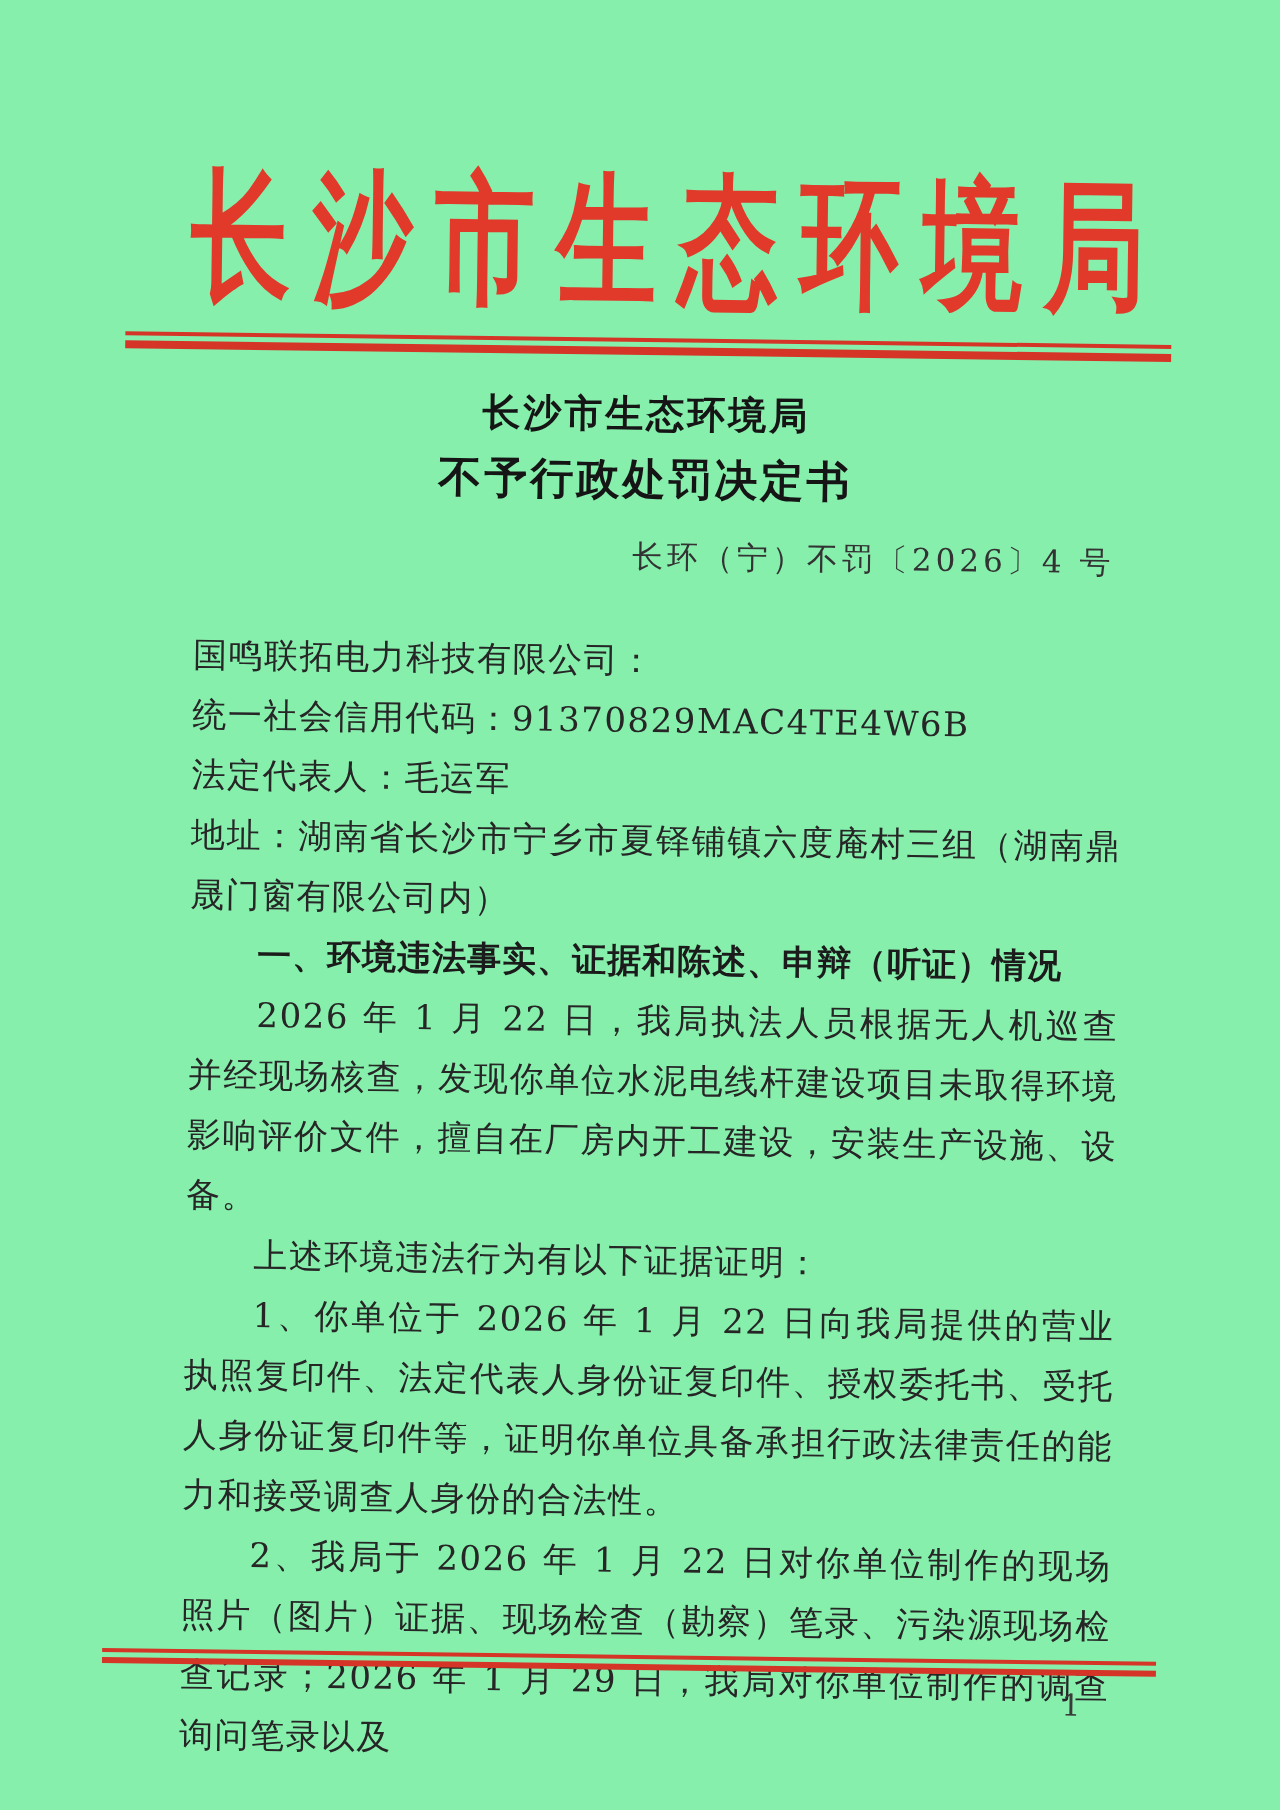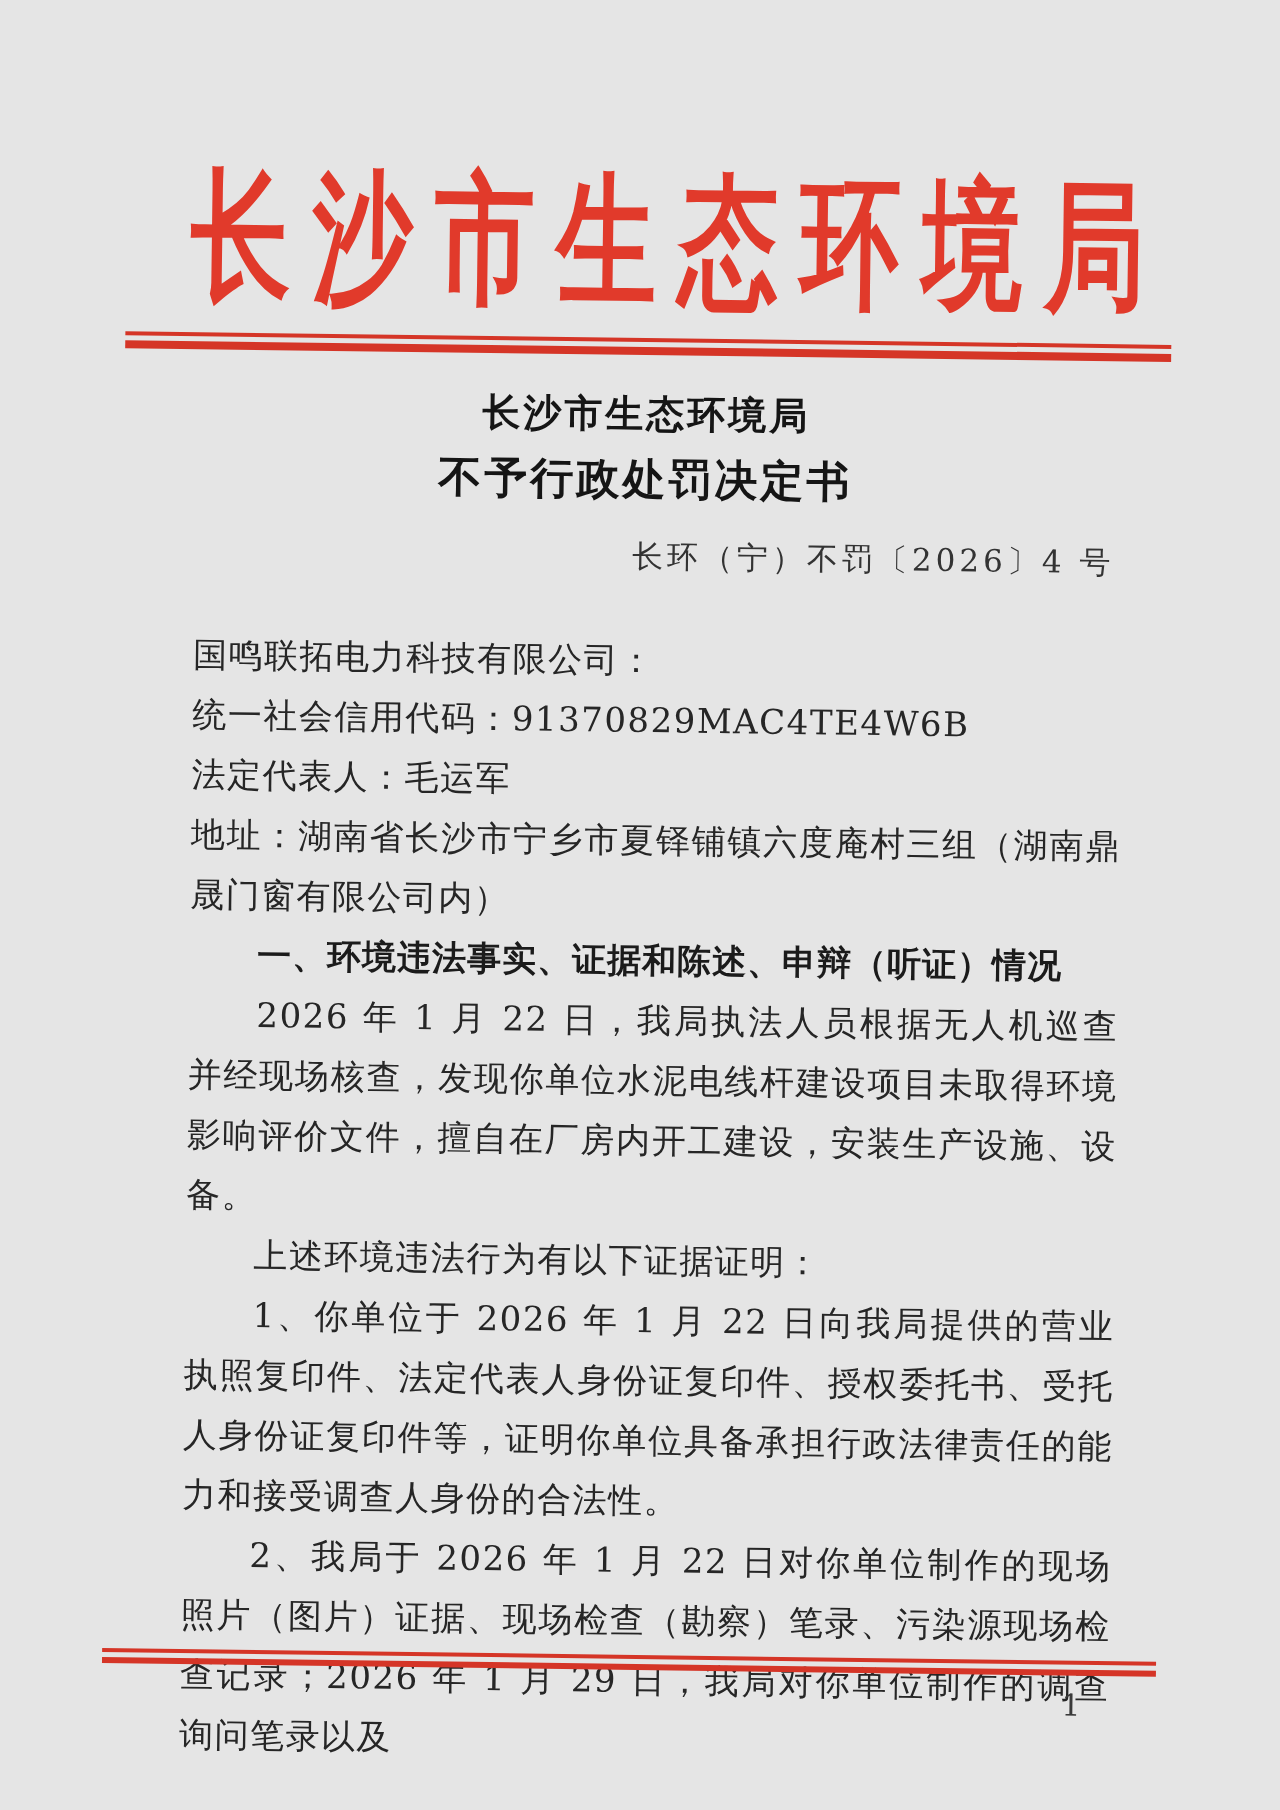--- a/index.html
+++ b/index.html
@@ -1,20 +1,20 @@
 <!DOCTYPE html>
 <html><head>
 <meta charset="utf-8">
 <style>
   html, body { margin: 0; padding: 0; background: #ffffff; }
   .page {
     position: relative;
     width: 1280px;
     height: 1810px;
-    background: #e5e5e5;
+    background: #86efac;
     overflow: hidden;
     font-family: "DejaVu Serif", "Liberation Serif", serif;
   }
   .content {
     position: absolute;
     inset: 0;
     transform: rotate(0.75deg);
     transform-origin: 640px 900px;
   }
   

